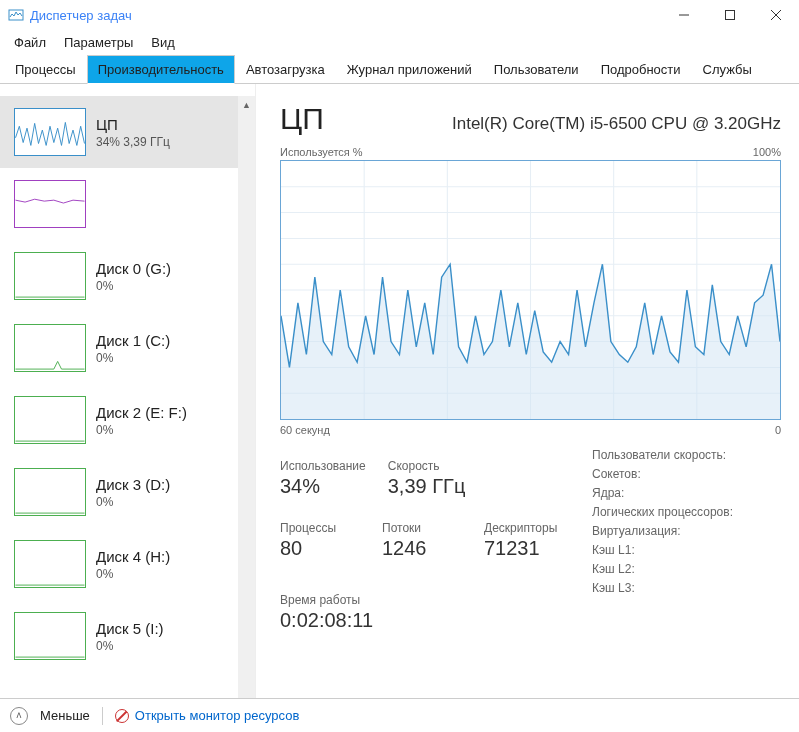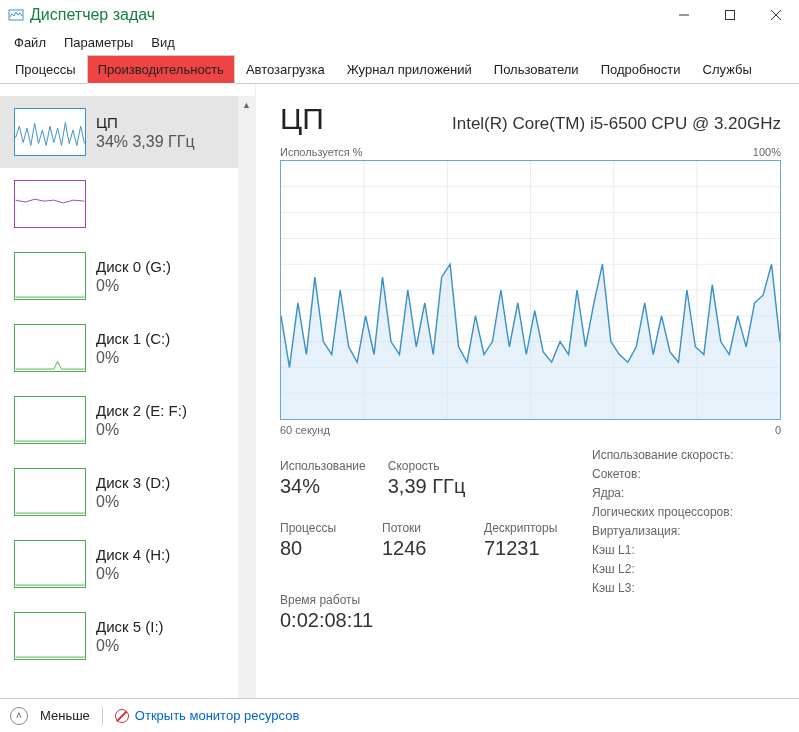--- a/index.html
+++ b/index.html
@@ -1,38 +1,38 @@
 <!DOCTYPE html>
 <html><head>
 <meta charset="utf-8">
 <style>
 * { box-sizing: border-box; margin: 0; padding: 0; }
 body { font-family: "Segoe UI", Tahoma, sans-serif; font-size: 13px; color: #222; background: #fff; width: 799px; height: 732px; overflow: hidden; display: flex; flex-direction: column; }
 .titlebar { height: 30px; display: flex; align-items: center; padding-left: 8px; }
 .titlebar .app-icon { width: 16px; height: 16px; margin-right: 6px; }
-.titlebar .title { flex: 1; font-size: 16px; color: #15803d; }
+.titlebar .title { flex: 1; font-size: 13px; color: #3b82f6; }
 .win-controls { display: flex; }
 .win-btn { width: 46px; height: 30px; display: flex; align-items: center; justify-content: center; color: #555; }
 .menubar { height: 24px; display: flex; align-items: center; padding-left: 6px; gap: 2px; font-size: 13px; }
 .menubar .menu-item { padding: 2px 8px; }
 .tabbar { display: flex; border-bottom: 1px solid #ccc; padding-left: 4px; font-size: 13px; }
 .tab { padding: 6px 10px; border: 1px solid transparent; border-bottom: none; position: relative; top: 1px; }
-.tab.active { background: #ef4444; border-color: #ccc; border-bottom: 1px solid #fff; }
+.tab.active { background: #0ea5e9; border-color: #ccc; border-bottom: 1px solid #fff; }
 .content { flex: 1; display: flex; overflow: hidden; }
 .sidebar { width: 256px; border-right: 1px solid #eee; display: flex; position: relative; padding-top: 12px; }
 .sidebar-list { flex: 1; overflow-y: auto; }
 .scrollbar-mock { width: 17px; background: #f0f0f0; position: relative; }
 .scroll-arrow { height: 17px; display: flex; align-items: center; justify-content: center; font-size: 9px; color: #666; }
 .sb-item { display: flex; align-items: center; padding: 6px 8px 6px 14px; gap: 10px; height: 72px; }
 .sb-item.selected { background: #e5e5e5; }
 .thumb { width: 72px; height: 48px; border: 1px solid #888; background: #fff; position: relative; overflow: hidden; }
 .thumb svg { width: 100%; height: 100%; display: block; }
 .sb-text { display: flex; flex-direction: column; gap: 2px; }
 .sb-title { font-size: 15px; color: #222; }
-.sb-sub { font-size: 16px; color: #555; }
+.sb-sub { font-size: 12px; color: #555; }
 .main { flex: 1; padding: 18px 18px 10px 24px; display: flex; flex-direction: column; overflow-y: auto; }
 .main-header { display: flex; align-items: baseline; gap: 20px; }
 .main-title { font-size: 30px; font-weight: 400; }
 .main-sub { font-size: 17px; color: #333; margin-left: auto; text-align: right; flex: 1; }
 .chart-labels { display: flex; justify-content: space-between; font-size: 11px; color: #666; margin-top: 10px; }
 .chart-box { border: 1px solid #6aa6d6; height: 260px; margin-top: 2px; background: #fff; position: relative; }
 .chart-box svg { width: 100%; height: 100%; display: block; }
 .axis-labels { display: flex; justify-content: space-between; font-size: 11px; color: #666; margin-top: 4px; }
 .stats { display: flex; margin-top: 10px; gap: 28px; }
 .stats-left { display: flex; flex-direction: column; gap: 10px; }
@@ -248,21 +248,21 @@
             <div class="stat-label">Дескрипторы</div>
             <div class="stat-value">71231</div>
           </div>
         </div>
         <div class="uptime-block">
           <div class="stat-label">Время работы</div>
           <div class="stat-value">0:02:08:11</div>
         </div>
       </div>
       <div class="stats-right">
-        <div>Использование скорость:</div>
+        <div>Пользователи скорость:</div>
         <div>Сокетов:</div>
         <div>Ядра:</div>
         <div>Логических процессоров:</div>
         <div>Виртуализация:</div>
         <div>Кэш L1:</div>
         <div>Кэш L2:</div>
         <div>Кэш L3:</div>
       </div>
     </div>
   </div>

